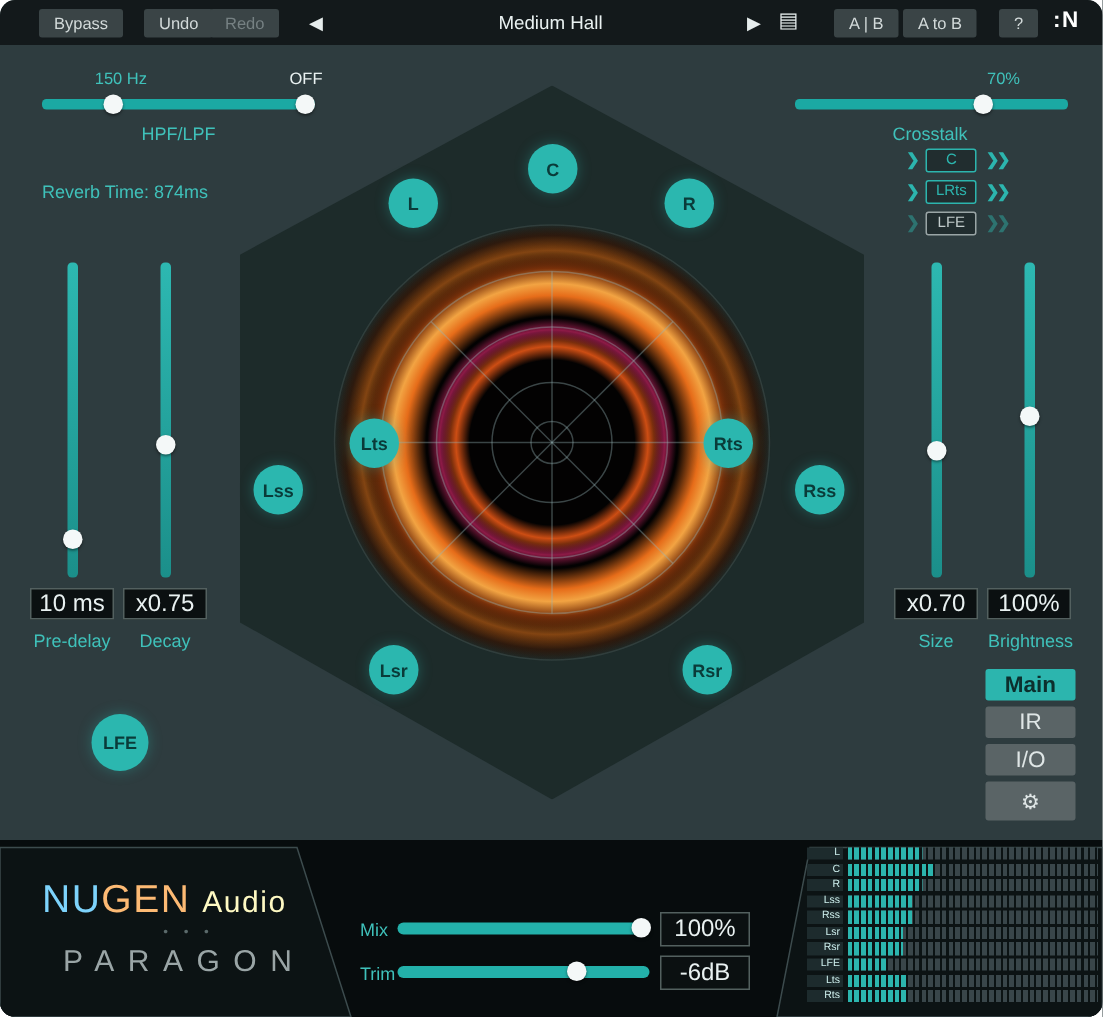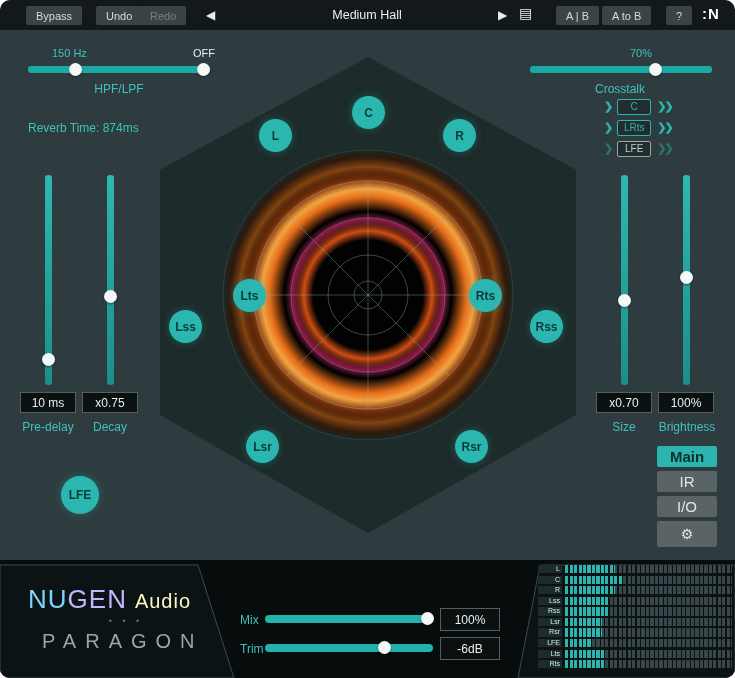--- a/index.html
+++ b/index.html
@@ -42,21 +42,21 @@
   .n-lsr { left:246px; top:430px; }
   .n-rsr { left:455px; top:430px; }
   .n-lfe { left:61px;  top:476px; width:38px; height:38px; }
 
   
   .hslider { position:absolute; height:14px; }
   .hslider .track { position:absolute; left:0; top:4px; width:100%; height:7px; background:#1ba9a3; border-radius:3px; cursor:pointer; }
   .handle { position:absolute; width:13px; height:13px; border-radius:50%; background:#f4f8f8; box-shadow:0 1px 2px rgba(0,0,0,0.5); cursor:pointer; }
   .hs-filter { left:28px; top:62px; width:182px; }
   .hs-cross  { left:530px; top:62px; width:182px; }
-  .lbl-teal { position:absolute; color:#3fc1ba; font-size:11px; text-align:left; }
+  .lbl-teal { position:absolute; color:#3fc1ba; font-size:11px; text-align:right; }
   .lbl-white { position:absolute; color:#e9f1f1; font-size:11px; text-align:center; }
   .lbl-name { position:absolute; color:#3fc1ba; font-size:12px; text-align:center; }
 
   .reverb-time { position:absolute; left:28px; top:121px; color:#3fc1ba; font-size:12px; }
 
   
   .routing { position:absolute; left:604px; top:97px; }
   .route-row { display:flex; align-items:center; gap:6px; height:19px; margin-bottom:2px; }
   .chev { font-size:11px; font-weight:bold; color:#2cb5ae; letter-spacing:-2px; }
   .chev.dim { color:rgba(44,181,174,0.45); }
@@ -67,32 +67,32 @@
   
   .vslider { position:absolute; width:14px; height:210px; top:175px; }
   .vslider .vtrack { position:absolute; left:3.5px; top:0; width:7px; height:210px; border-radius:3px;
                      background:linear-gradient(180deg,#2db8b1,#1b8f8a); cursor:pointer; }
   .vs-predelay { left:41px; }
   .vs-decay { left:103px; }
   .vs-size { left:617px; }
   .vs-bright { left:679px; }
 
   .vbox { position:absolute; width:56px; height:21px; background:#0b1011; border:1px solid #53605f; color:#e9f1f1;
-          font-size:12px; display:flex; align-items:center; justify-content:center; cursor:text; }
+          font-size:16px; display:flex; align-items:center; justify-content:center; cursor:text; }
 
   
   .panel-btn { position:absolute; left:657px; width:60px; height:21px; border:none; border-radius:2px;
                font-size:15px; font-family:inherit; background:#5a6466; color:#dfe6e6; cursor:pointer; }
   .panel-btn.active { background:#2cb5ae; color:#0c2f2d; font-weight:bold; }
 
   
   .footer { position:absolute; left:0; top:560px; width:735px; height:118px; background:#070c0d; }
   .footer svg.panels { position:absolute; left:0; top:0; }
   .brand { position:absolute; left:28px; top:584px; font-size:26px; letter-spacing:1px; }
-  .brand .nu { color:#7dd3fc; } .brand .gen { color:#c4b5fd; } .brand .audio { color:#fef9c3; margin-left:8px; font-size:20px; }
+  .brand .nu { color:#7dd3fc; } .brand .gen { color:#fdba74; } .brand .audio { color:#fef9c3; margin-left:8px; font-size:20px; }
   .brand-dots { position:absolute; left:96px; top:616px; width:60px; text-align:center; color:#5b6a6b; font-size:9px; letter-spacing:4px; }
   .product { position:absolute; left:42px; top:630px; color:#9aa5a6; font-size:20px; letter-spacing:9px; }
 
   .mix-label { position:absolute; color:#3fc1ba; font-size:12px; }
   .ftrack { position:absolute; left:265px; width:168px; height:8px; background:#23b1aa; border-radius:4px; cursor:pointer; }
   .fbox { position:absolute; left:440px; width:60px; height:23px; }
 
   .meters { position:absolute; left:538px; top:565px; width:194px; display:flex; flex-direction:column; gap:2.4px; }
   .meter-row { display:flex; align-items:center; gap:3px; height:8.2px; }
   .meter-label { width:24px; font-size:7px; line-height:8.2px; color:#cdeeec; background:#1d2b2d; text-align:right; padding:0 2px; }

